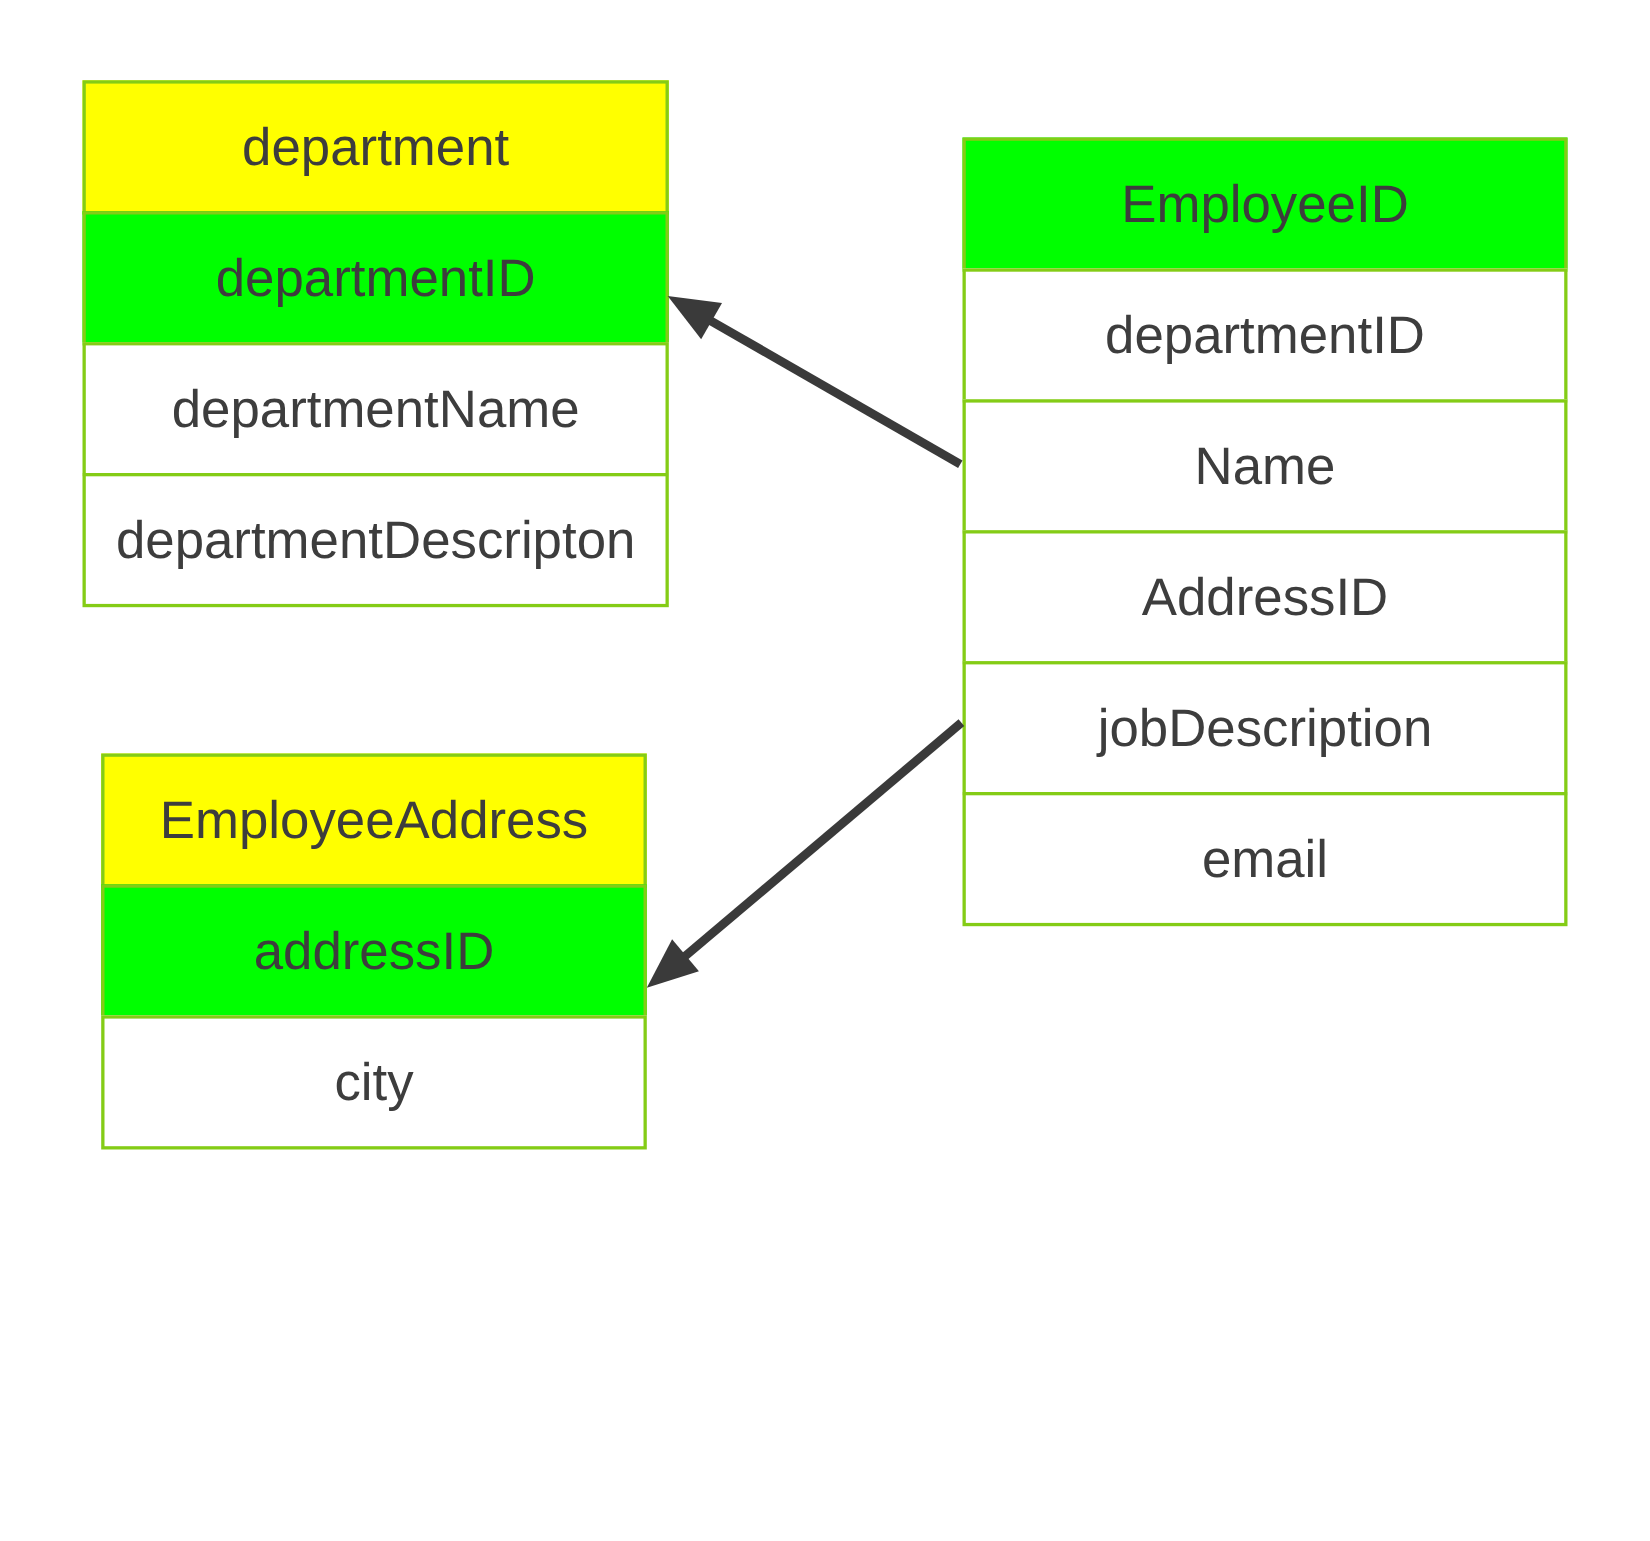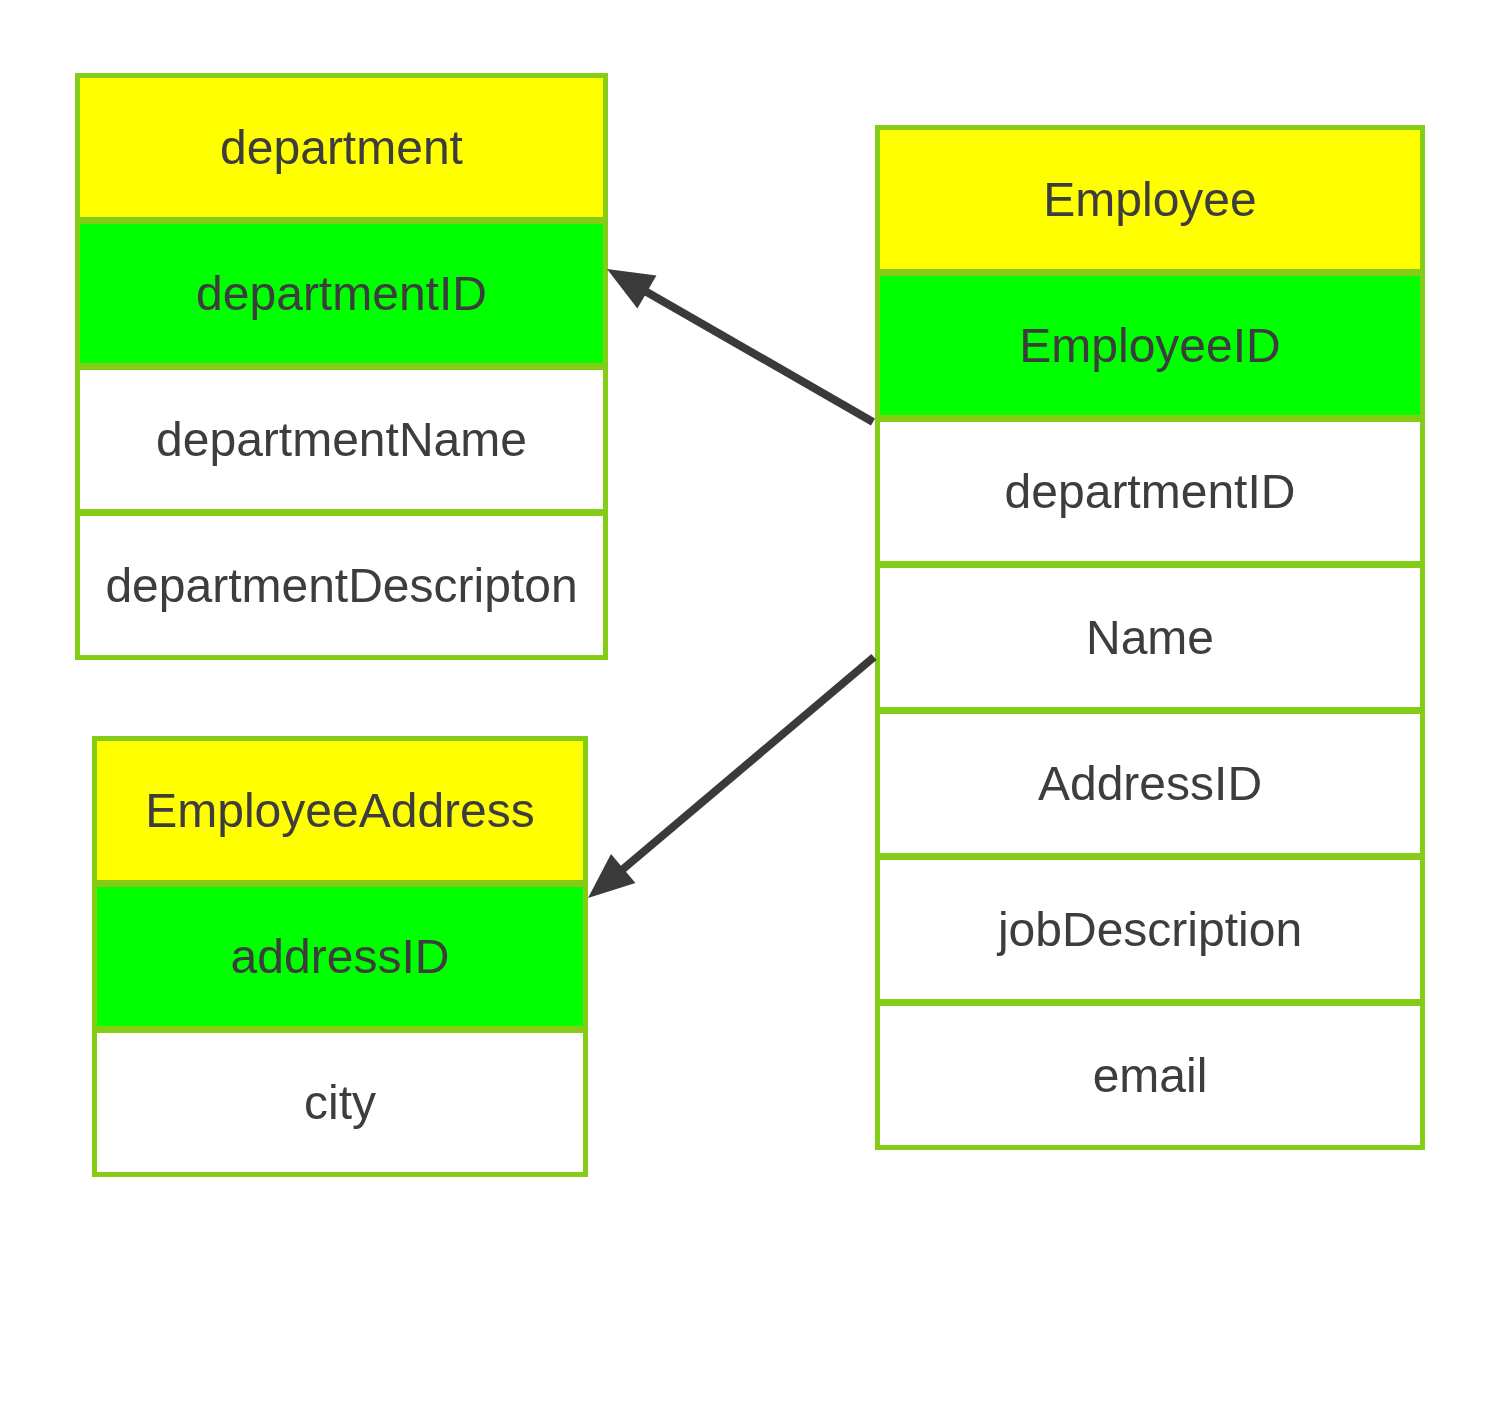--- a/index.html
+++ b/index.html
@@ -12,22 +12,22 @@
     width: 1500px;
     height: 1401px;
     font-family: "Liberation Sans", sans-serif;
     overflow: hidden;
   }
   .etable {
     position: absolute;
   }
   .trow {
     box-sizing: border-box;
-    height: 149px;
-    border: 5px solid #84cc16;
+    height: 122px;
+    border: 3px solid #84cc16;
     background: #ffffff;
     display: flex;
     align-items: center;
     justify-content: center;
     font-size: 48px;
     color: #3d3d3d;
     white-space: nowrap;
     overflow: hidden;
   }
   .trow + .trow {
@@ -54,30 +54,29 @@
 <body>
 
 <div class="etable" style="left:75px; top:73px; width:533px;">
   <div class="trow h">department</div>
   <div class="trow pk">departmentID</div>
   <div class="trow">departmentName</div>
   <div class="trow">departmentDescripton</div>
 </div>
 
 <div class="etable" style="left:875px; top:125px; width:550px;">
-  <div class="trow h">Employee</div>
   <div class="trow pk">EmployeeID</div>
   <div class="trow">departmentID</div>
   <div class="trow">Name</div>
   <div class="trow">AddressID</div>
   <div class="trow">jobDescription</div>
   <div class="trow">email</div>
 </div>
 
-<div class="etable" style="left:92px; top:736px; width:496px;">
+<div class="etable" style="left:92px; top:685px; width:496px;">
   <div class="trow h">EmployeeAddress</div>
   <div class="trow pk">addressID</div>
   <div class="trow">city</div>
 </div>
 
 <svg id="relations-layer" width="1500" height="1401" viewBox="0 0 1500 1401" xmlns="http://www.w3.org/2000/svg">
 
   <line x1="873" y1="422" x2="638" y2="287"></line>
   <polygon points="607,269 637.4,308.4 656.4,275.4"></polygon>
 

